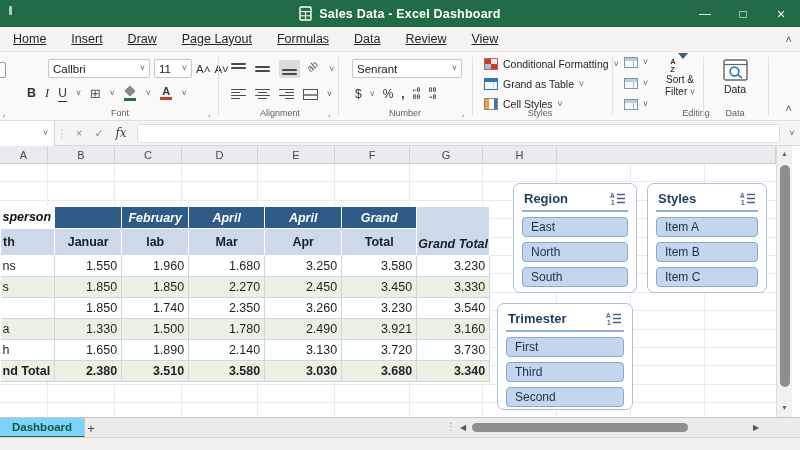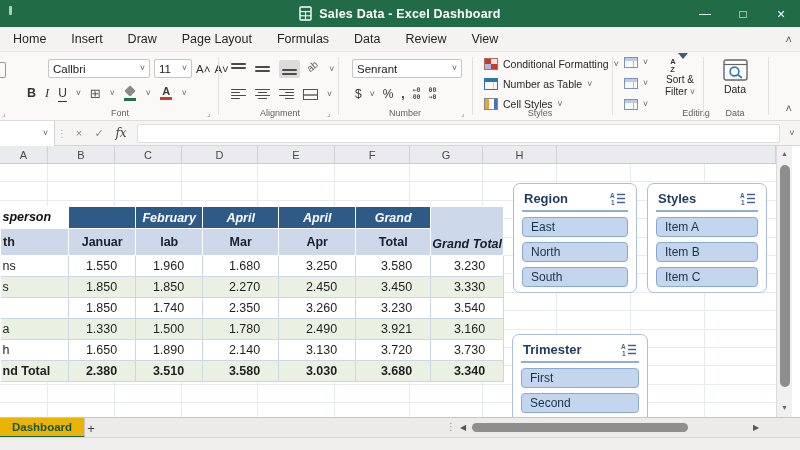--- a/index.html
+++ b/index.html
@@ -8,21 +8,21 @@
 
   
   .titlebar { position:absolute; left:0; top:0; width:800px; height:27px; background:#216C47; display:flex; align-items:center; justify-content:center; }
   .qat-frag { position:absolute; left:9px; top:6px; width:3px; height:9px; background:rgba(255,255,255,.65); border-radius:1px; }
   .title-center { display:flex; align-items:center; gap:7px; color:#fff; font-size:12.5px; font-weight:700; letter-spacing:.2px; }
   .win-controls { position:absolute; right:0; top:0; height:27px; display:flex; }
   .win-btn { width:38px; height:27px; display:flex; align-items:center; justify-content:center; color:#fff; font-size:12px; cursor:default; }
 
   
   .tabrow { position:absolute; left:0; top:27px; width:800px; height:25px; background:#F5F3F2; display:flex; align-items:center; gap:25px; padding-left:13px; font-size:12.5px; color:#262626; border-bottom:1px solid #E8E6E4; }
-  .rtab { white-space:nowrap; }
+  .rtab { white-space:nowrap;text-decoration:underline; }
   .tabrow-collapse { position:absolute; right:8px; top:6px; color:#555; font-size:11px; }
 
   
   .ribbon { position:absolute; left:0; top:52px; width:800px; height:69px; background:#FBF9F8; border-bottom:1px solid #DFDDDB; font-size:11px; color:#3b3b3b; }
   .gsep { position:absolute; top:5px; bottom:5px; width:1px; background:#E2E0DE; }
   .glabel { position:absolute; bottom:2px; font-size:9px; color:#605E5C; text-align:center; }
   .launcher { position:absolute; bottom:2px; font-size:8px; color:#8a8a8a; }
   .combo { background:#fff; border:1px solid #C8C6C4; border-radius:2px; display:flex; align-items:center; justify-content:space-between; padding:0 4px; height:19px; font-size:11.5px; color:#222; }
   .dd { font-size:8.5px; color:#555; line-height:1; }
   .tool { display:flex; align-items:center; justify-content:center; height:18px; }
@@ -95,41 +95,41 @@
   
   table.pivot { position:absolute; left:0; top:42px; border-collapse:collapse; table-layout:fixed; background:#fff; font-size:12.5px; color:#1f1f1f; }
   .pivot td { overflow:hidden; white-space:nowrap; }
   tr.h1 { height:22px;font-style:italic; } tr.h2 { height:27px; } tr.dr { height:21px; }
   td.colA { width:48px; text-align:left; padding-left:2px; }
   .h1 .dk { background:#2D5A87; color:#fff; font-weight:700; text-align:center; border:1px solid rgba(255,255,255,.4); }
   .h1 td.colA { background:#fff; font-weight:700; color:#111; }
   .lb { background:#CDD9EB; color:#15202E; font-weight:700; text-align:center; border:1px solid #fff; }
   .h2 td.colA { background:#CDD9EB; font-weight:700; text-align:left; border:1px solid #fff; }
   td.gt { background:#CDD9EB; font-weight:700; vertical-align:bottom; text-align:center; border:1px solid #fff; padding-bottom:4px; color:#15202E; }
-  .dr td { border:1px solid #CBD7E3; text-align:right; padding-right:18px; }
+  .dr td { border:1px solid #CBD7E3; text-align:right; padding-right:4px; }
   .dr td.colA { text-align:left; padding-left:2px; border-left:none; }
   .dr.band td { background:#EAF1E2; }
   .dr.plain td { background:#fff; }
   .dr.total td { font-weight:700; }
 
   
   .slicer { position:absolute; background:#fff; border:1.5px solid #A9BFDB; border-radius:7px; padding:6px 8px 8px; }
   .slicer-head { display:flex; align-items:center; justify-content:space-between; padding:1px 2px 4px; border-bottom:2px solid #8FAFD4; }
   .slicer-title { font-weight:700; font-size:13px; color:#1E3A5F; }
   .slicer-item { background:#C3D6EE; border:1px solid #8BA9CE; border-radius:4px; height:20px; line-height:18px; padding:0 8px; font-size:12px; color:#1B2F49; margin-top:5px; }
 
   
   .vscroll { position:absolute; left:776px; top:146px; width:16px; height:271px; background:#F1F1F1; border-left:1px solid #DDDBD9; }
   .vs-btn { height:15px; display:flex; align-items:center; justify-content:center; font-size:7px; color:#666; }
   .vs-down { position:absolute; bottom:2px; left:0; right:0; }
   .vs-thumb { position:absolute; left:3px; top:19px; width:10px; height:222px; background:#8E8E8E; border-radius:5px; }
 
   
   .sheetbar { position:absolute; left:0; top:417px; width:800px; height:20px; background:#EDEBEA; border-top:1px solid #C8C6C4; }
-  .sheettab { position:absolute; left:0; top:0; height:20px; padding:0 12px; background:#eab308; border-right:1px solid #C8C6C4; border-bottom:2px solid #1E6B47; display:flex; align-items:center; font-size:11.5px; color:#13573B; font-weight:700; }
+  .sheettab { position:absolute; left:0; top:0; height:20px; padding:0 12px; background:#7dd3fc; border-right:1px solid #C8C6C4; border-bottom:2px solid #1E6B47; display:flex; align-items:center; font-size:11.5px; color:#13573B; font-weight:700; }
   .addsheet { position:absolute; left:82px; top:0; height:20px; width:18px; display:flex; align-items:center; justify-content:center; color:#444; font-size:13px; }
   .hs-dots { position:absolute; left:446px; top:3px; color:#999; font-size:10px; }
   .hs-left { position:absolute; left:460px; top:5px; font-size:8px; color:#555; }
   .hs-right { position:absolute; left:753px; top:5px; font-size:8px; color:#555; }
   .hs-thumb { position:absolute; left:472px; top:5px; width:216px; height:9px; background:#8E8E8E; border-radius:4.5px; }
 
   .statusbar { position:absolute; left:0; top:437px; width:800px; height:13px; background:#F1EFEE; border-top:1px solid #D8D6D4; }
 </style>
 </head>
 <body>
@@ -291,21 +291,21 @@
           <span></span>
           <span></span>
           <span></span>
           <span></span>
         </span>
       <span>Conditional Formatting</span>
       <span class="dd">˅</span>
     </div>
     <div class="rowflex styles-item" style="left:484px; top:26px;">
       <span class="ft-ico"></span>
-      <span>Number as Table</span>
+      <span>Grand as Table</span>
       <span class="dd">˅</span>
     </div>
     <div class="rowflex styles-item" style="left:484px; top:46px;">
       <span class="cs-ico"></span>
       <span>Cell Styles</span>
       <span class="dd">˅</span>
     </div>
     <span class="glabel" style="left:510px; width:60px;">Styles</span>
     <div class="gsep" style="left:612px;"></div>
 
@@ -502,36 +502,36 @@
               <line x1="7" y1="6.5" x2="15" y2="6.5" stroke="#44618C" stroke-width="1.5"></line>
               <line x1="7" y1="10.5" x2="15" y2="10.5" stroke="#44618C" stroke-width="1.5"></line>
             </svg>
         </span>
       </div>
       <div class="slicer-item">Item A</div>
       <div class="slicer-item">Item B</div>
       <div class="slicer-item">Item C</div>
     </div>
 
-    <div class="slicer" style="left:512px; top:139px; width:136px; height:107px;margin-top:31px;">
+    <div class="slicer" style="left:497px; top:139px; width:136px; height:107px;">
       <div class="slicer-head">
         <span class="slicer-title">Trimester</span>
         <span style="display:inline-flex;">
           <svg width="16" height="13" viewBox="0 0 16 13">
               <text x="0" y="6" font-size="6.5" fill="#44618C" font-weight="bold">A</text>
               <text x="1" y="13" font-size="6.5" fill="#44618C" font-weight="bold">1</text>
               <line x1="7" y1="2.5" x2="15" y2="2.5" stroke="#44618C" stroke-width="1.5"></line>
               <line x1="7" y1="6.5" x2="15" y2="6.5" stroke="#44618C" stroke-width="1.5"></line>
               <line x1="7" y1="10.5" x2="15" y2="10.5" stroke="#44618C" stroke-width="1.5"></line>
             </svg>
         </span>
       </div>
       <div class="slicer-item">First</div>
+      <div class="slicer-item">Third</div>
       <div class="slicer-item">Second</div>
-      <div class="slicer-item">Third</div>
     </div>
   </div>
 
   <div class="vscroll">
     <div class="vs-btn">▲</div>
     <div class="vs-thumb"></div>
     <div class="vs-btn vs-down">▼</div>
   </div>
 
   <div class="sheetbar">

